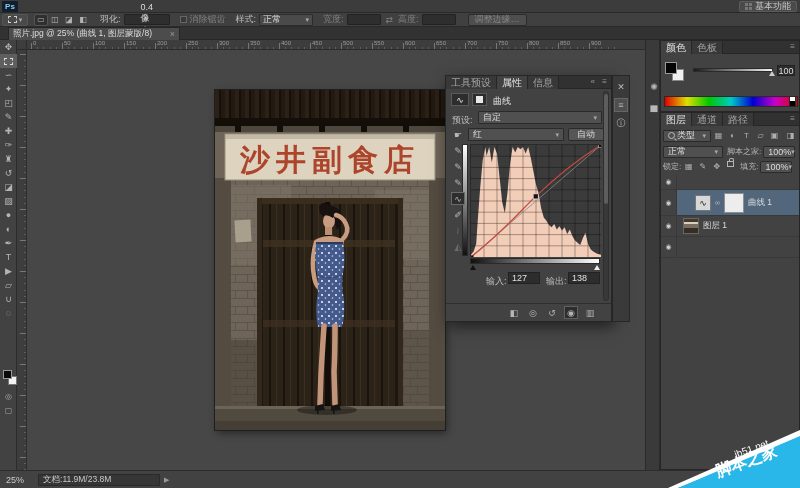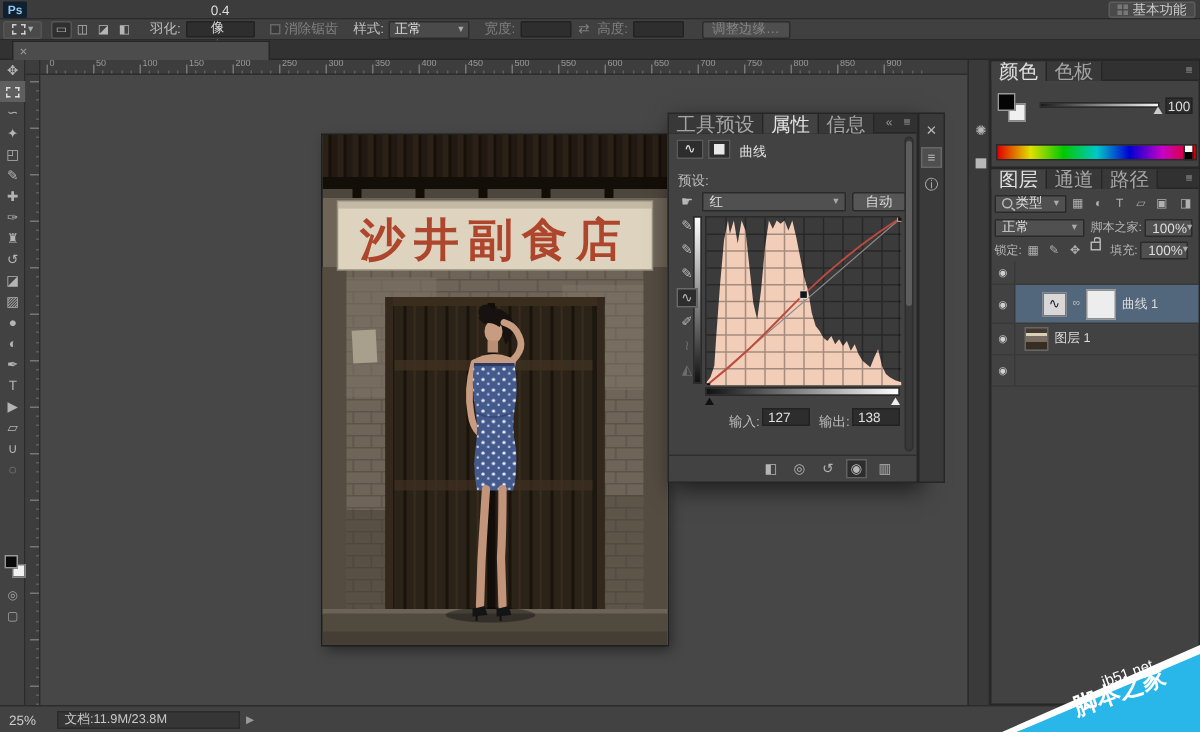--- a/index.html
+++ b/index.html
@@ -59,21 +59,21 @@
   .tick-min-h{position:absolute;top:7px;width:1px;height:3px;background:#5e5e5e}
   .tick-lab-h{position:absolute;top:0;font-size:6px;color:#9a9a9a;transform:translateX(2px)}
   .tick-maj-v{position:absolute;left:3px;height:1px;width:7px;background:#777}
   .tick-min-v{position:absolute;left:7px;height:1px;width:3px;background:#5e5e5e}
   #canvas{left:27px;top:50px;width:618px;height:420px;background:#474747}
   #photo{left:215px;top:90px;width:230px;height:340px;box-shadow:0 0 0 1px #1f1f1f,2px 3px 8px rgba(0,0,0,.45)}
   
   #props-panel{left:445px;top:75px;width:167px;height:247px;background:#424242;border:1px solid #262626;z-index:10;
                box-shadow:3px 5px 14px rgba(0,0,0,.55)}
   .ptabs{position:absolute;left:0;top:0;right:0;height:13px;background:#313131;display:flex;border-bottom:1px solid #262626}
-  .ptab{height:13px;padding:0 5px;display:flex;align-items:center;background:#383838;border-right:1px solid #262626;color:#a5a5a5;font-size:13px;white-space:nowrap}
+  .ptab{height:13px;padding:0 5px;display:flex;align-items:center;background:#383838;border-right:1px solid #262626;color:#a5a5a5;font-size:10px;white-space:nowrap}
   .ptab.active{background:#424242;color:#e2e2e2}
   .ptab-ic{position:absolute;top:1px;color:#999;font-size:8px}
   .hdr-badge{position:absolute;width:18px;height:13px;background:#2d2d2d;border:1px solid #5a5a5a;color:#e8e8e8;
              display:flex;align-items:center;justify-content:center;font-size:9px}
   .plabel{position:absolute;color:#bdbdbd}
   .pdd{position:absolute;height:13px;background:#505050;border:1px solid #2a2a2a;border-radius:1px;display:flex;
        align-items:center;justify-content:space-between;padding:0 4px;color:#ddd}
   .pbtn{position:absolute;height:13px;background:#565656;border:1px solid #2a2a2a;border-radius:2px;display:flex;
         align-items:center;justify-content:center;color:#ddd}
   .ctool{position:absolute;left:5px;width:14px;height:13px;display:flex;align-items:center;justify-content:center;color:#b8b8b8;font-size:9px}
@@ -173,20 +173,21 @@
     <span class="opt-label dim">宽度:</span>
     <div class="field" style="width:22px"></div>
     <span class="opt-label dim" style="margin-left:5px">⇄</span>
     <span class="opt-label dim" style="margin-left:5px">高度:</span>
     <div class="field" style="width:22px"></div>
     <div class="btn dim">调整边缘…</div>
   </div>
 
   <div id="tabbar" class="abs">
     <div id="doctab">
+      <span class="t">照片.jpg @ 25% (曲线 1, 图层蒙版/8)</span>
       <span class="close">×</span>
     </div>
   </div>
 
   <div id="toolbar" class="abs">
     <div id="tools-list">
         <div class="tool">✥</div>
         <div class="tool selected">
           <span class="mini-dash"></span>
         </div>
@@ -494,20 +495,24 @@
     <span class="ptab-ic" style="right:16px">«</span>
     <span class="ptab-ic" style="right:4px">≡</span>
 
     <div class="hdr-badge" style="left:5px;top:17px">∿</div>
     <div class="hdr-badge" style="left:26px;top:17px;width:15px">
         <span style="width:7px;height:7px;background:#e8e8e8;display:block"></span>
       </div>
     <span class="plabel" style="left:47px;top:19px;color:#e0e0e0">曲线</span>
 
     <span class="plabel" style="left:6px;top:38px">预设:</span>
+    <div class="pdd" style="left:32px;top:35px;width:124px">
+      <span>自定</span>
+      <span class="caret">▾</span>
+    </div>
 
     <div class="ctool" style="top:52px">☛</div>
     <div class="pdd" style="left:22px;top:52px;width:96px">
       <span>红</span>
       <span class="caret">▾</span>
     </div>
     <div class="pbtn" style="left:122px;top:52px;width:36px">自动</div>
 
     <div id="curve-tools"></div>
 

